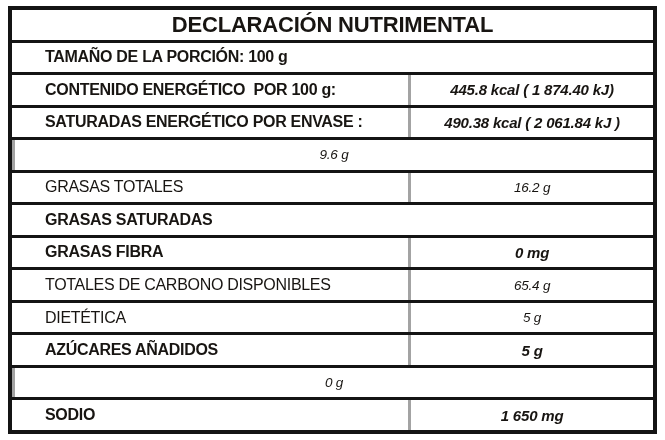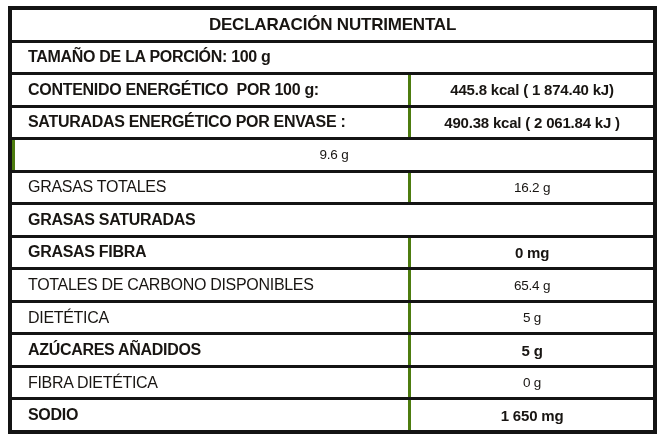--- a/index.html
+++ b/index.html
@@ -16,31 +16,31 @@
   .row{
     flex:1 1 0;display:flex;border-top:3px solid #141414;min-height:0;
   }
   .row:first-child{border-top:none;}
   .cell{
     display:flex;align-items:center;box-sizing:border-box;
     white-space:nowrap;overflow:hidden;
   }
   .title-cell{
     flex:1 1 100%;justify-content:center;
-    font-weight:bold;font-size:17px;letter-spacing:-0.2px;border-radius:8px;
+    font-weight:bold;font-size:22px;letter-spacing:-0.2px;border-radius:8px;
   }
   .label{
-    flex:0 0 61.8%;max-width:61.8%;padding-left:16px;
+    flex:0 0 61.8%;max-width:61.8%;padding-left:33px;
     font-size:16px;letter-spacing:-0.3px;
   }
   .full-label{flex:1 1 100%;max-width:100%;}
   .value{
     flex:1 1 38.2%;justify-content:center;
-    border-left:3px solid #4d7c0f;
-    font-size:13.5px;letter-spacing:-0.2px;
+    border-left:3px solid #a3a3a3;
+    font-size:13.5px;letter-spacing:-0.2px;font-style:italic;
   }
   .bold{font-weight:bold;}
   .value.bold{font-size:15px;}
 </style>
 </head>
 <body>
 
 <div class="nutrition-table">
 
   <div class="row">
@@ -89,21 +89,20 @@
     <div class="cell label">DIETÉTICA</div>
     <div class="cell value">5 g</div>
   </div>
 
   <div class="row">
     <div class="cell label bold">AZÚCARES AÑADIDOS</div>
     <div class="cell value bold">5 g</div>
   </div>
 
   <div class="row">
-    <div class="cell label">FIBRA DIETÉTICA</div>
     <div class="cell value">0 g</div>
   </div>
 
   <div class="row">
     <div class="cell label bold">SODIO</div>
     <div class="cell value bold">1 650 mg</div>
   </div>
 
 </div>
 

